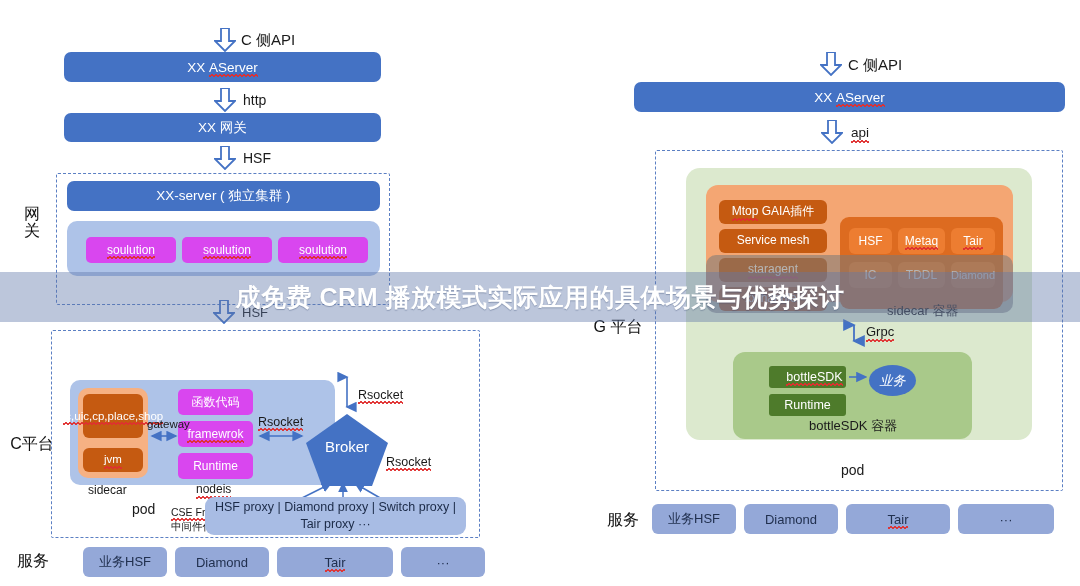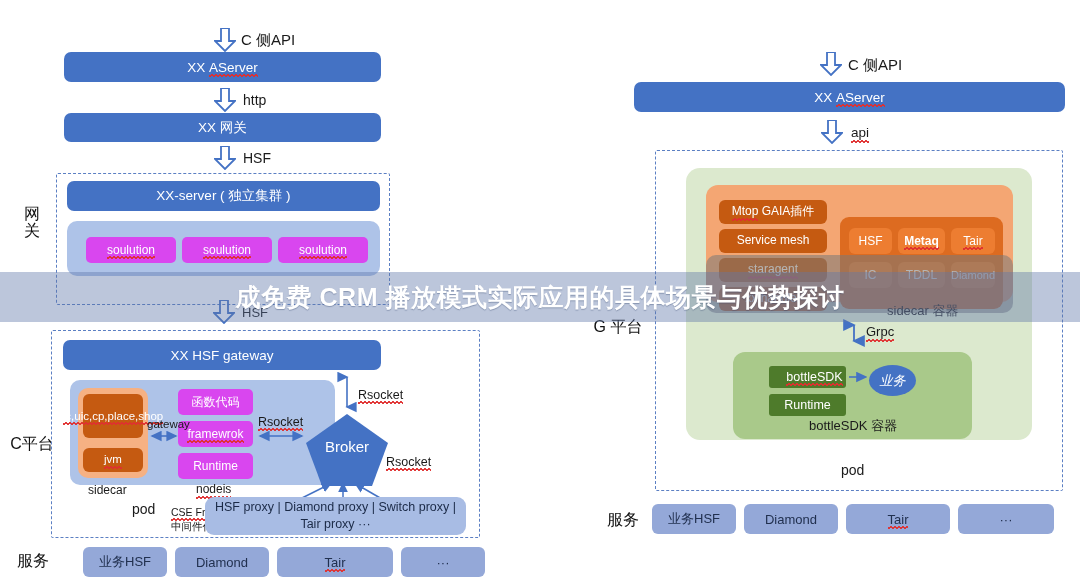--- a/index.html
+++ b/index.html
@@ -259,21 +259,20 @@
 
   <div class="fatarrow" style="left:213px;top:300px;">
     <svg width="22" height="24" viewBox="0 0 22 24">
       <path d="M7 0 H15 V13 H21 L11 23 L1 13 H7 Z" fill="none" stroke="#4472C4" stroke-width="1.8"></path>
     </svg>
   </div>
   <div class="lbl" style="left:242px;top:306px;font-size:13px;">HSF</div>
 
   <div class="dashed" style="left:51px;top:330px;width:429px;height:208px;"></div>
 
-  <div class="bar" style="left:63px;top:340px;width:318px;height:30px;">XX HSF gateway</div>
 
   <div class="panel-softblue" style="left:70px;top:380px;width:265px;height:105px;"></div>
 
   <div class="orange-soft" style="left:78px;top:388px;width:70px;height:90px;"></div>
   <div class="orange-deep" style="left:83px;top:394px;width:60px;height:44px;padding:0 3px;">
     <span class="sq" style="line-height:1.25;white-space:normal;">lc,uic,cp,place,shop</span>
   </div>
   <div class="orange-deep" style="left:83px;top:448px;width:60px;height:24px;">
     <span class="sq">jvm</span>
   </div>
@@ -407,21 +406,21 @@
     <span><span class="sq">Mtop</span> GAIA插件</span>
   </div>
   <div class="orange-deep" style="left:719px;top:229px;width:108px;height:24px;font-size:12px;">Service mesh</div>
   <div class="orange-deep" style="left:719px;top:258px;width:108px;height:24px;font-size:12px;">
     <span class="sq">staragent</span>
   </div>
   <div class="orange-deep" style="left:719px;top:287px;width:108px;height:24px;font-size:12px;">xx handler</div>
 
   <div class="orange-inner" style="left:840px;top:217px;width:163px;height:92px;"></div>
   <div class="orange-mid" style="left:849px;top:228px;width:43px;height:26px;">HSF</div>
-  <div class="orange-mid" style="left:898px;top:228px;width:47px;height:26px;font-weight:bold;">
+  <div class="orange-mid" style="left:898px;top:228px;width:47px;height:26px;">
     <span class="sq">Metaq</span>
   </div>
   <div class="orange-mid" style="left:951px;top:228px;width:44px;height:26px;">
     <span class="sq">Tair</span>
   </div>
   <div class="orange-mid" style="left:849px;top:262px;width:43px;height:26px;">IC</div>
   <div class="orange-mid" style="left:898px;top:262px;width:47px;height:26px;">TDDL</div>
   <div class="orange-mid" style="left:951px;top:262px;width:44px;height:26px;font-size:11px;">Diamond</div>
 
   <div class="gray-overlay" style="left:706px;top:255px;width:307px;height:58px;"></div>

